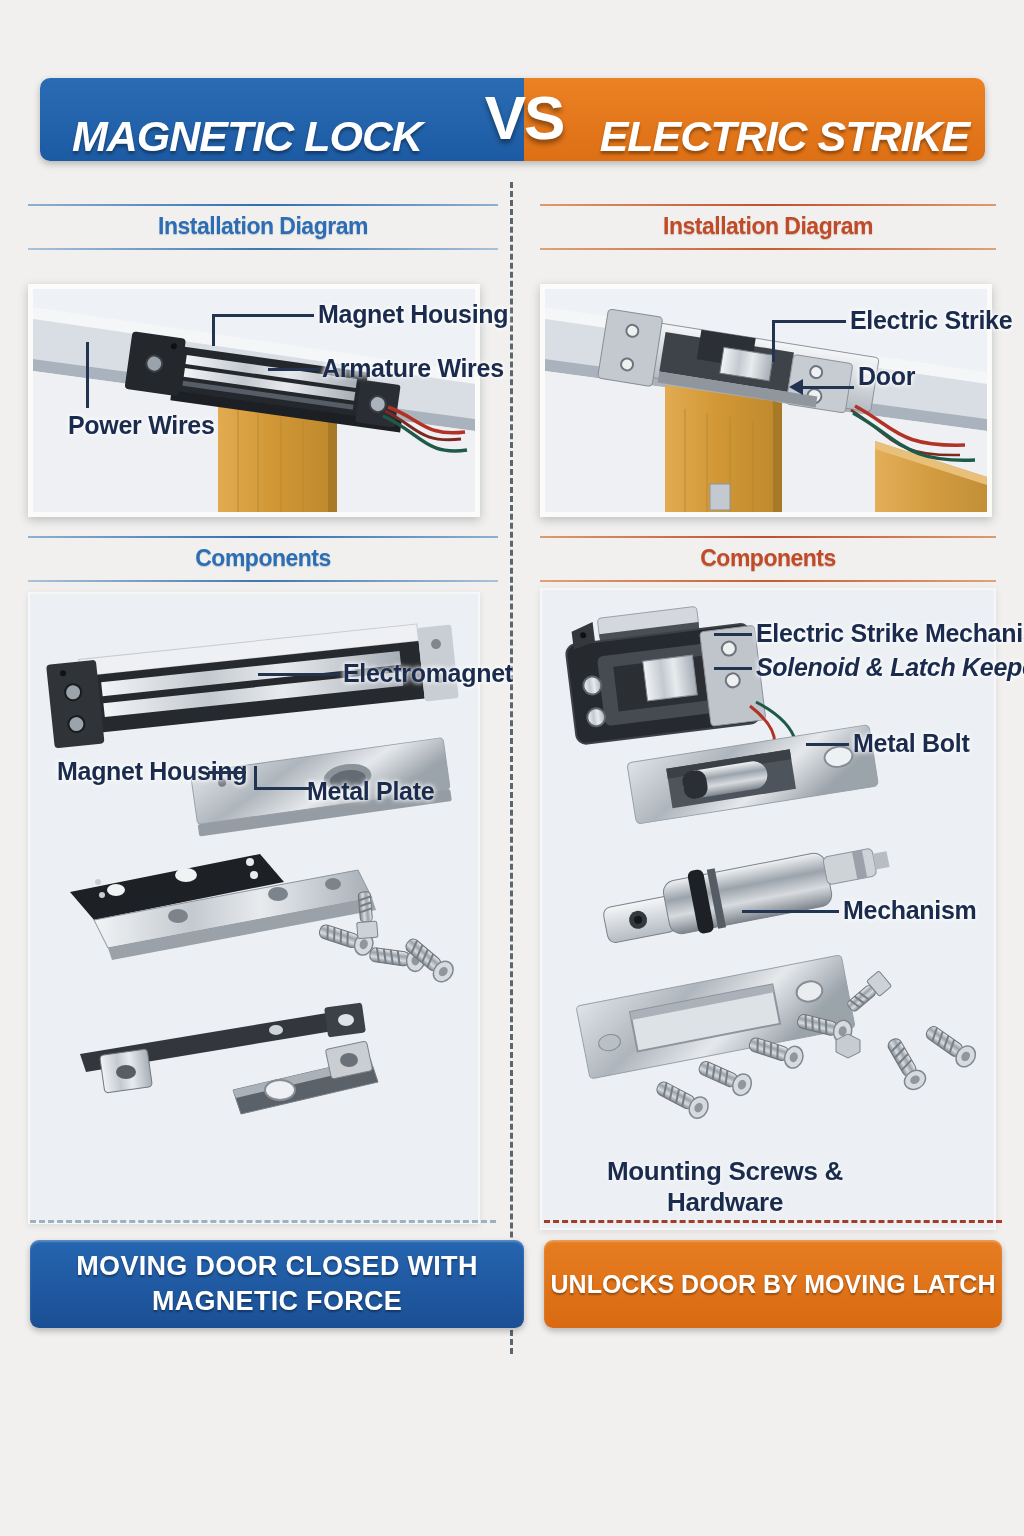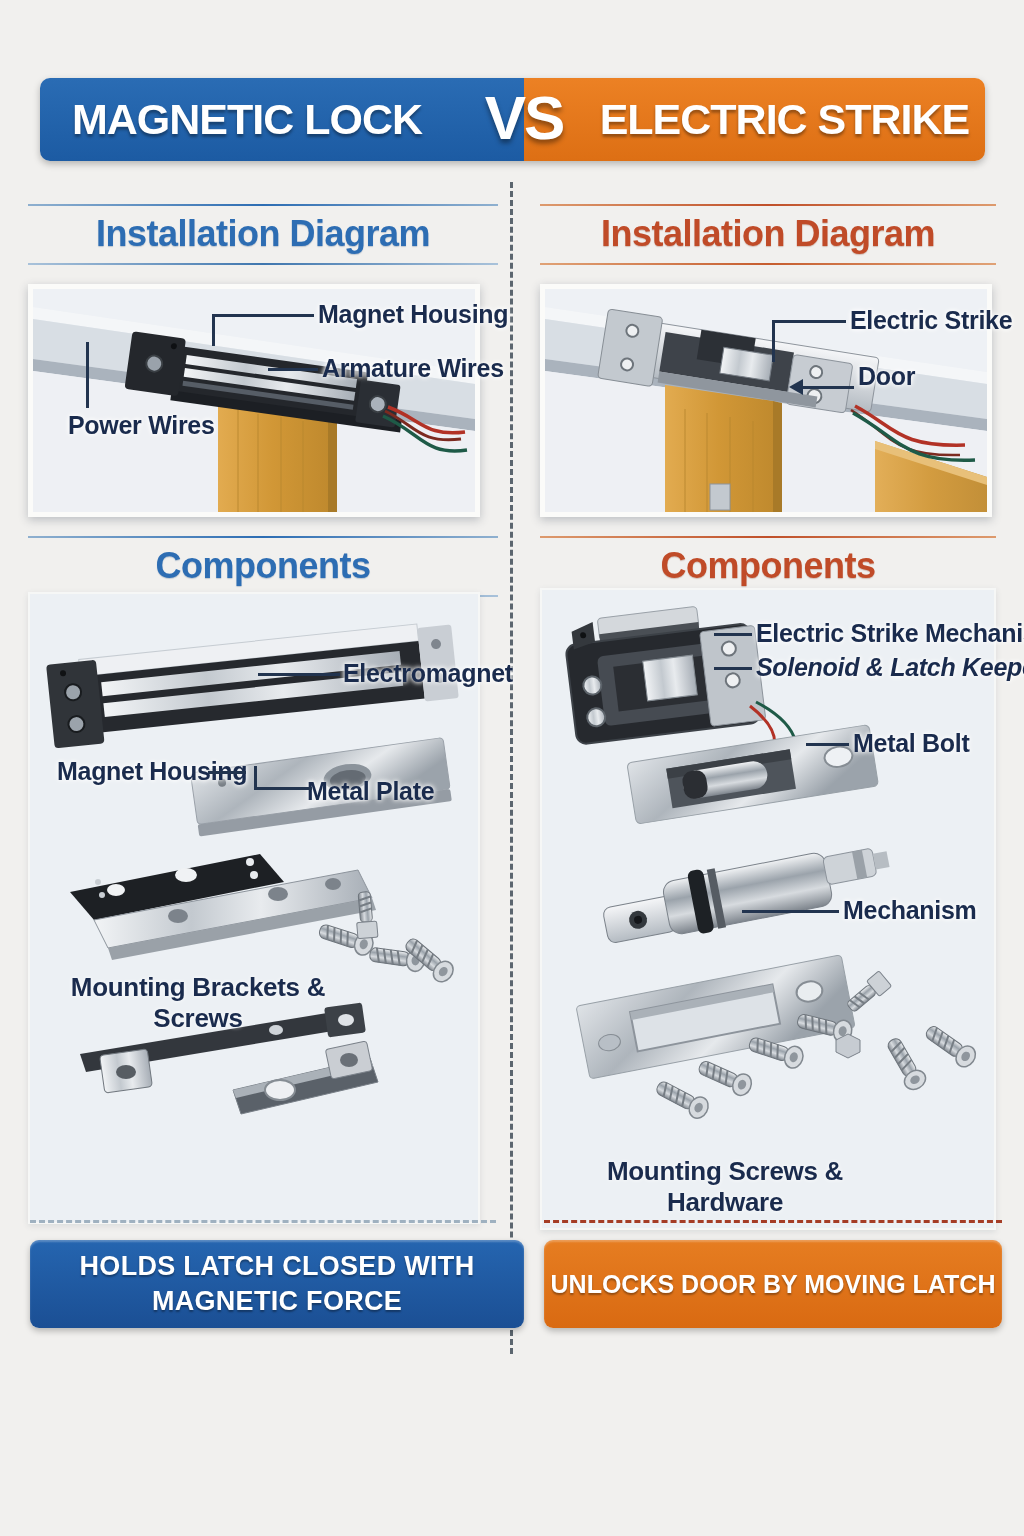--- a/index.html
+++ b/index.html
@@ -2,42 +2,42 @@
 <html><head>
 <meta charset="utf-8">
 <style>
   html,body{margin:0;padding:0;}
   body{font-family:"Liberation Sans",sans-serif;background:#e8e6e3;}
   #page{position:relative;width:1024px;height:1536px;background:#f1f0ee;overflow:hidden;}
 
   
   .banner-header{position:absolute;left:40px;top:78px;width:945px;height:83px;border-radius:10px;
     display:flex;overflow:hidden;box-shadow:0 3px 7px rgba(0,0,0,.25), inset 0 2px 2px rgba(255,255,255,.3);}
-  .banner-half{display:flex;align-items:center;justify-content:center;height:100%;}
+  .banner-half{display:flex;align-items:flex-end;justify-content:center;height:100%;font-style:italic;}
   .banner-half.blue{width:484px;background:linear-gradient(#2a6cb4,#1c5ba3);}
   .banner-half.orange{flex:1;background:linear-gradient(#ec8124,#dd6f14);}
   .banner-title{color:#fff;font-weight:bold;font-size:43px;letter-spacing:-1px;white-space:nowrap;
     text-shadow:0 3px 3px rgba(0,0,0,.35);}
   .banner-half.blue .banner-title{padding-right:70px;}
   .banner-half.orange .banner-title{padding-left:60px;}
   .vs-label{position:absolute;left:484px;top:50%;transform:translate(-50%,-54%);
     color:#fff;font-weight:bold;font-size:62px;letter-spacing:-2px;
     text-shadow:0 4px 5px rgba(0,0,0,.4);}
 
   
   .divider-v{position:absolute;left:510px;top:182px;height:1172px;width:0;border-left:3px dashed #5c666f;}
 
   
   .sect{position:absolute;text-align:center;}
   .sect .rule{height:2px;width:100%;}
   .sect .rule.blue-a{background:linear-gradient(90deg,#8fb0cf,#2d6db3,#8fb0cf);}
   .sect .rule.blue-b{background:linear-gradient(90deg,#a9c2da,#3f76ae,#a9c2da);}
   .sect .rule.orange-a{background:linear-gradient(90deg,#dd9a6d,#c0502a,#dd9a6d);}
   .sect .rule.orange-b{background:linear-gradient(90deg,#e0a276,#c65d2f,#e0a276);}
-  .sect h2{margin:7px 0 8px 0;font-size:36px;font-weight:bold;letter-spacing:-0.5px;}
+  .sect h2{margin:7px 0 8px 0;font-size:23px;font-weight:bold;letter-spacing:-0.5px;}
   .sect.blue h2{color:#2d6db3;text-shadow:0 1px 1px rgba(30,70,120,.25);}
   .sect.orange h2{color:#c04b28;text-shadow:0 1px 1px rgba(120,40,10,.25);}
 
   
   .img-panel{position:absolute;border:5px solid #fbfbf9;box-shadow:0 3px 9px rgba(50,60,80,.28);background:#e9edf2;}
   .comp-panel{position:absolute;background:#ecf0f4;box-shadow:0 2px 6px rgba(60,70,90,.12), inset 0 0 0 2px #f6f7f6;}
 
   
   .lbl{position:absolute;font-weight:bold;font-size:25px;color:#1a2b4d;white-space:nowrap;letter-spacing:-0.3px;
     text-shadow:0 0 4px #fff,0 0 6px #fff;}
@@ -351,35 +351,34 @@
     </svg>
   </div>
 
   <div class="lbl" style="left:343px;top:659px;">Electromagnet</div>
   <div class="hline" style="left:258px;top:673px;width:82px;"></div>
   <div class="lbl" style="left:57px;top:757px;">Magnet Housing</div>
   <div class="hline" style="left:208px;top:771px;width:38px;"></div>
   <div class="lbl" style="left:307px;top:777px;">Metal Plate</div>
   <div class="vline" style="left:254px;top:766px;height:24px;"></div>
   <div class="hline" style="left:254px;top:787px;width:58px;"></div>
-  <div class="caption" style="left:48px;top:972px;width:300px;">Mounting Brackets &amp; Screws</div>
 
   <div class="lbl" style="left:756px;top:619px;">Electric Strike Mechanism</div>
   <div class="hline" style="left:714px;top:633px;width:38px;"></div>
   <div class="lbl italic" style="left:756px;top:653px;">Solenoid &amp; Latch Keeper</div>
   <div class="hline" style="left:714px;top:667px;width:38px;"></div>
   <div class="lbl" style="left:853px;top:729px;">Metal Bolt</div>
   <div class="hline" style="left:806px;top:743px;width:43px;"></div>
   <div class="lbl" style="left:843px;top:896px;">Mechanism</div>
   <div class="hline" style="left:742px;top:910px;width:97px;"></div>
   <div class="caption" style="left:565px;top:1156px;width:320px;">Mounting Screws &amp; Hardware</div>
 
   <div class="dash-rule gray" style="left:30px;top:1220px;width:466px;"></div>
   <div class="dash-rule red" style="left:544px;top:1220px;width:458px;"></div>
 
   <div class="bottom-banner blue" style="left:30px;top:1240px;width:466px;">
-    <span>HOLDS LATCH CLOSED WITH MAGNETIC FORCE</span>
+    <span>MOVING DOOR CLOSED WITH MAGNETIC FORCE</span>
   </div>
   <div class="bottom-banner orange" style="left:544px;top:1240px;width:458px;">
     <span>UNLOCKS DOOR BY MOVING LATCH</span>
   </div>
 
 </div>
 
 </body></html>

